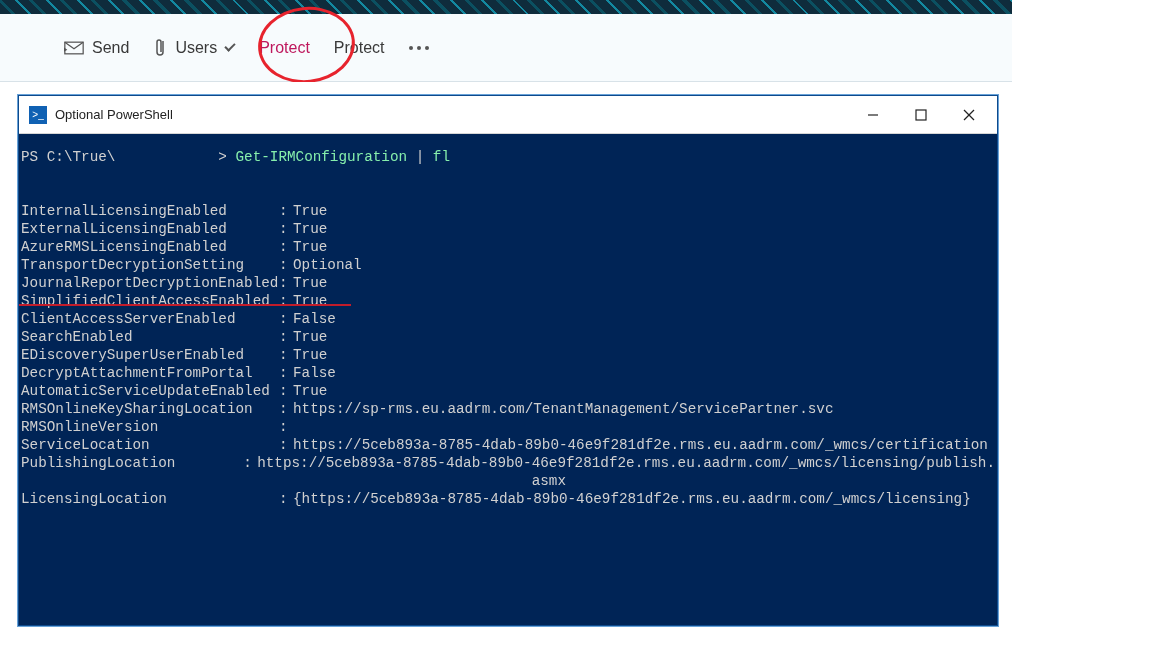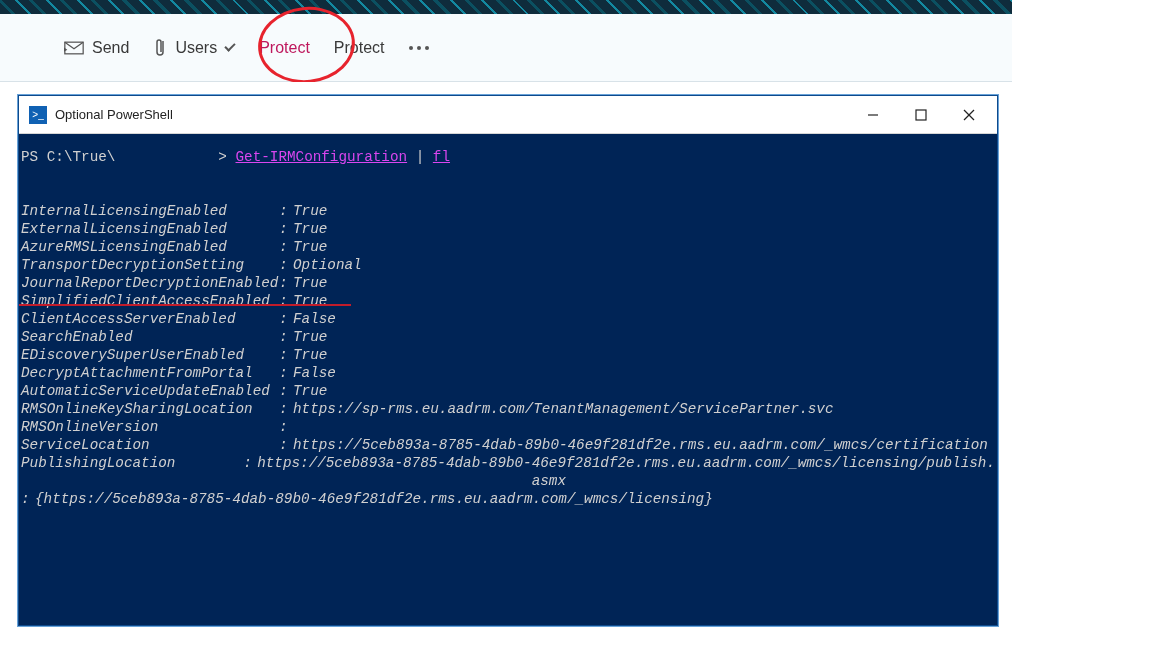--- a/index.html
+++ b/index.html
@@ -70,29 +70,29 @@
     .console {
       flex:1; background:#002456;
       color:#d0d0d0;
       font-family:Consolas,"Courier New",monospace;
       font-size:14.3px; line-height:18px;
       padding:14px 2px 2px 2px;
       white-space:pre;
       overflow:hidden;
       position:relative;
     }
-    .cmd-ylw { color:#d946ef;text-decoration:underline;}
+    .cmd-ylw { color:#86efac;}
     .underline {
       position:absolute;
       left:0; top:170px;
       width:332px; height:2px;
       background:#c21c2a;
     }
     
-    .kv-row { display:flex;font-style:italic; }
+    .kv-row { display:flex; }
     .kv-key { width:258px; }
     .kv-sep { width:14px; }
     .chev-down { width:10px; height:6px; border-left:2px solid #555;border-bottom:2px solid #555;transform:rotate(-45deg);margin-top:-3px;}
     .more-dots { display:flex; gap:4px;}
     .more-dots span{width:4px;height:4px;border-radius:50%;background:#555;}
     ::-webkit-scrollbar{width:18px;background:#f0f0f0;}
     ::-webkit-scrollbar-thumb{background:#c7c7c7;border:1px solid #a8a8a8;}
   </style>
 </head>
 <body>
@@ -161,18 +161,18 @@
               <line x1="11" y1="1" x2="1" y2="11" stroke="#222" stroke-width="1.2"></line>
             </svg>
         </div>
       </div>
     </div>
 
     <div class="console"><span><span>PS C:\True\</span>           <span> &gt; </span></span><span class="cmd-ylw">Get-IRMConfiguration</span><span> | </span><span class="cmd-ylw">fl</span>
 
 
 <div id="kv-output"><div class="kv-row"><span class="kv-key">InternalLicensingEnabled</span><span class="kv-sep">: </span><span>True</span></div><div class="kv-row"><span class="kv-key">ExternalLicensingEnabled</span><span class="kv-sep">: </span><span>True</span></div><div class="kv-row"><span class="kv-key">AzureRMSLicensingEnabled</span><span class="kv-sep">: </span><span>True</span></div><div class="kv-row"><span class="kv-key">TransportDecryptionSetting</span><span class="kv-sep">: </span><span>Optional</span></div><div class="kv-row"><span class="kv-key">JournalReportDecryptionEnabled</span><span class="kv-sep">: </span><span>True</span></div><div class="kv-row"><span class="kv-key">SimplifiedClientAccessEnabled</span><span class="kv-sep">: </span><span>True</span></div><div class="kv-row"><span class="kv-key">ClientAccessServerEnabled</span><span class="kv-sep">: </span><span>False</span></div><div class="kv-row"><span class="kv-key">SearchEnabled</span><span class="kv-sep">: </span><span>True</span></div><div class="kv-row"><span class="kv-key">EDiscoverySuperUserEnabled</span><span class="kv-sep">: </span><span>True</span></div><div class="kv-row"><span class="kv-key">DecryptAttachmentFromPortal</span><span class="kv-sep">: </span><span>False</span></div><div class="kv-row"><span class="kv-key">AutomaticServiceUpdateEnabled</span><span class="kv-sep">: </span><span>True</span></div><div class="kv-row"><span class="kv-key">RMSOnlineKeySharingLocation</span><span class="kv-sep">: </span><span>https://sp-rms.eu.aadrm.com/TenantManagement/ServicePartner.svc</span></div><div class="kv-row"><span class="kv-key">RMSOnlineVersion</span><span class="kv-sep">: </span><span></span></div><div class="kv-row"><span class="kv-key">ServiceLocation</span><span class="kv-sep">: </span><span>https://5ceb893a-8785-4dab-89b0-46e9f281df2e.rms.eu.aadrm.com/_wmcs/certification</span></div><div class="kv-row"><span class="kv-key">PublishingLocation</span><span class="kv-sep">: </span><span>https://5ceb893a-8785-4dab-89b0-46e9f281df2e.rms.eu.aadrm.com/_wmcs/licensing/publish.
-                                asmx</span></div><div class="kv-row"><span class="kv-sep">: </span><span>{https://5ceb893a-8785-4dab-89b0-46e9f281df2e.rms.eu.aadrm.com/_wmcs/licensing}</span></div></div>
+                                asmx</span></div><div class="kv-row"><span class="kv-key">LicensingLocation</span><span class="kv-sep">: </span><span>{https://5ceb893a-8785-4dab-89b0-46e9f281df2e.rms.eu.aadrm.com/_wmcs/licensing}</span></div></div>
       <div class="underline"></div>
     </div>
   </div>
 
 </div>
 
 </body></html>

